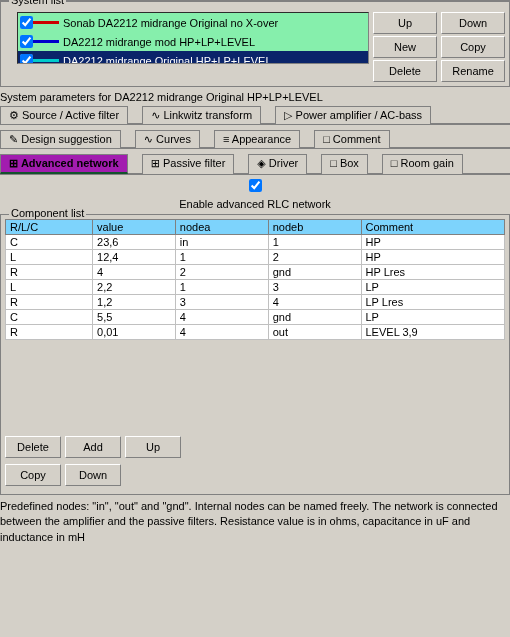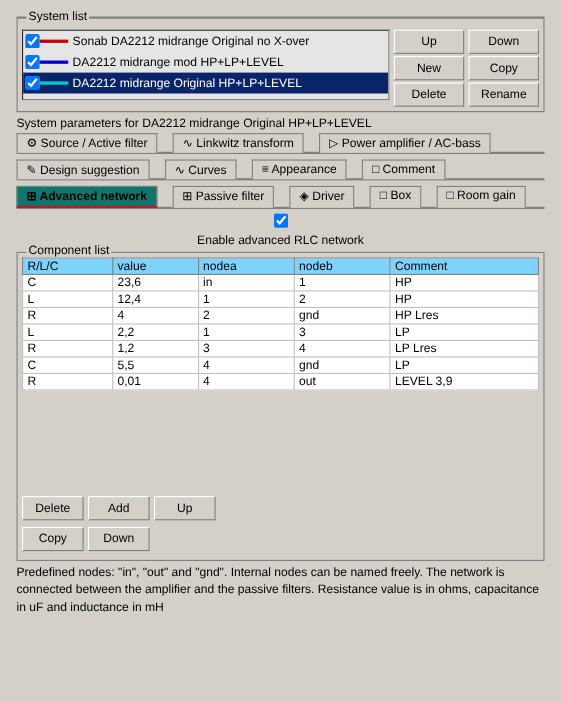--- a/index.html
+++ b/index.html
@@ -4,46 +4,47 @@
   <style>
     * { box-sizing: border-box; margin: 0; padding: 0; }
     body {
       font-family: 'MS Sans Serif', Arial, sans-serif;
       font-size: 11px;
       background: #d4d0c8;
       width: 510px;
       min-height: 637px;
     }
     .outer {
-      padding: 15px;
+      padding: 0;
     }
     .group-box {
       border: 1px solid #808080;
       border-top: 2px solid #808080;
       position: relative;
       margin-bottom: 4px;
       padding: 4px;
       background: #d4d0c8;
     }
     .group-label {
       position: absolute;
       top: -8px;
       left: 8px;
       background: #d4d0c8;
       padding: 0 2px;
       font-size: 11px;
     }
     .system-list-area {
-      background: #e5e5e5;
+      background: #86efac;
       border: 1px inset #808080;
       width: 360px;
-      height: 64px;
+      height: 52px;
       overflow: hidden;
       display: inline-block;
       vertical-align: top;
+      margin-left: 12px;
     }
     .list-item {
       display: flex;
       align-items: center;
       height: 19px;
       padding: 1px 2px;
       cursor: default;
     }
     .list-item.selected {
       background: #0a246a;
@@ -89,22 +90,22 @@
       border-bottom: none;
       background: #d4d0c8;
       padding: 2px 8px;
       cursor: pointer;
       font-size: 11px;
       font-family: 'MS Sans Serif', Arial, sans-serif;
       position: relative;
       top: 1px;
     }
     .tab.active {
-      background: #0f766e;
-      border-bottom: 2px solid #b91c1c;
+      background: #a21caf;
+      border-bottom: 2px solid #14532d;
       z-index: 1;
       font-weight: bold;
     }
     .checkbox-row {
       display: flex;
       align-items: center;
       margin: 4px 0;
       gap: 6px;
       flex-direction: column;
     }

